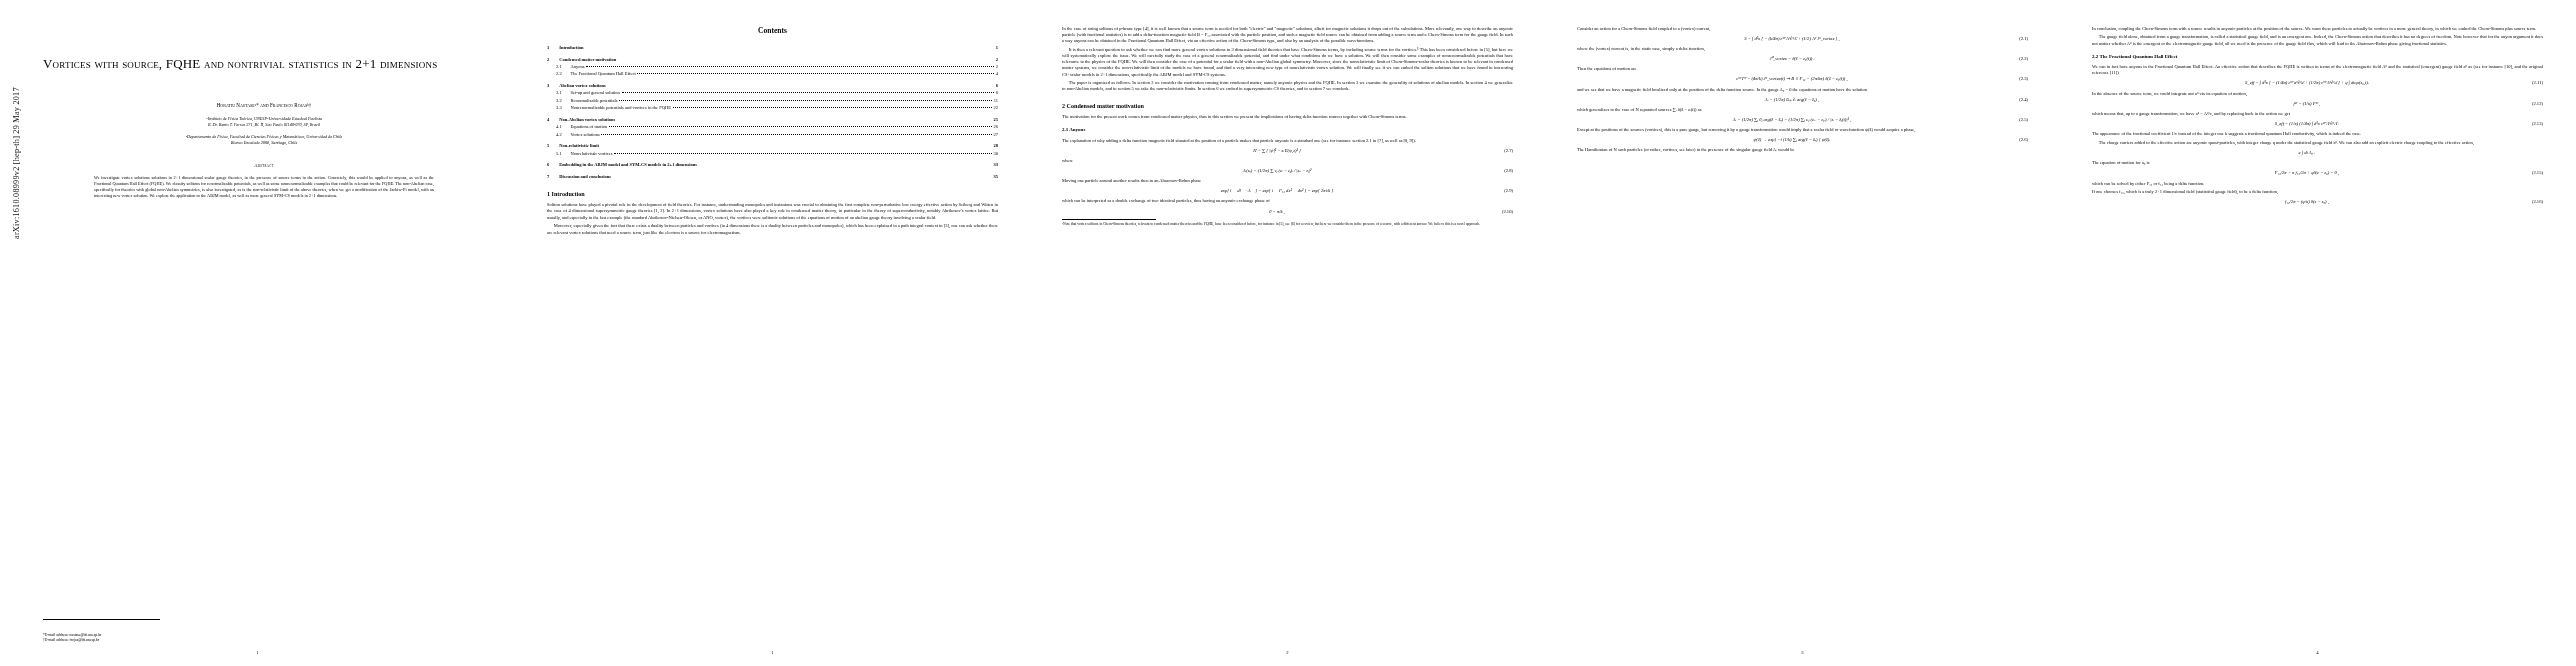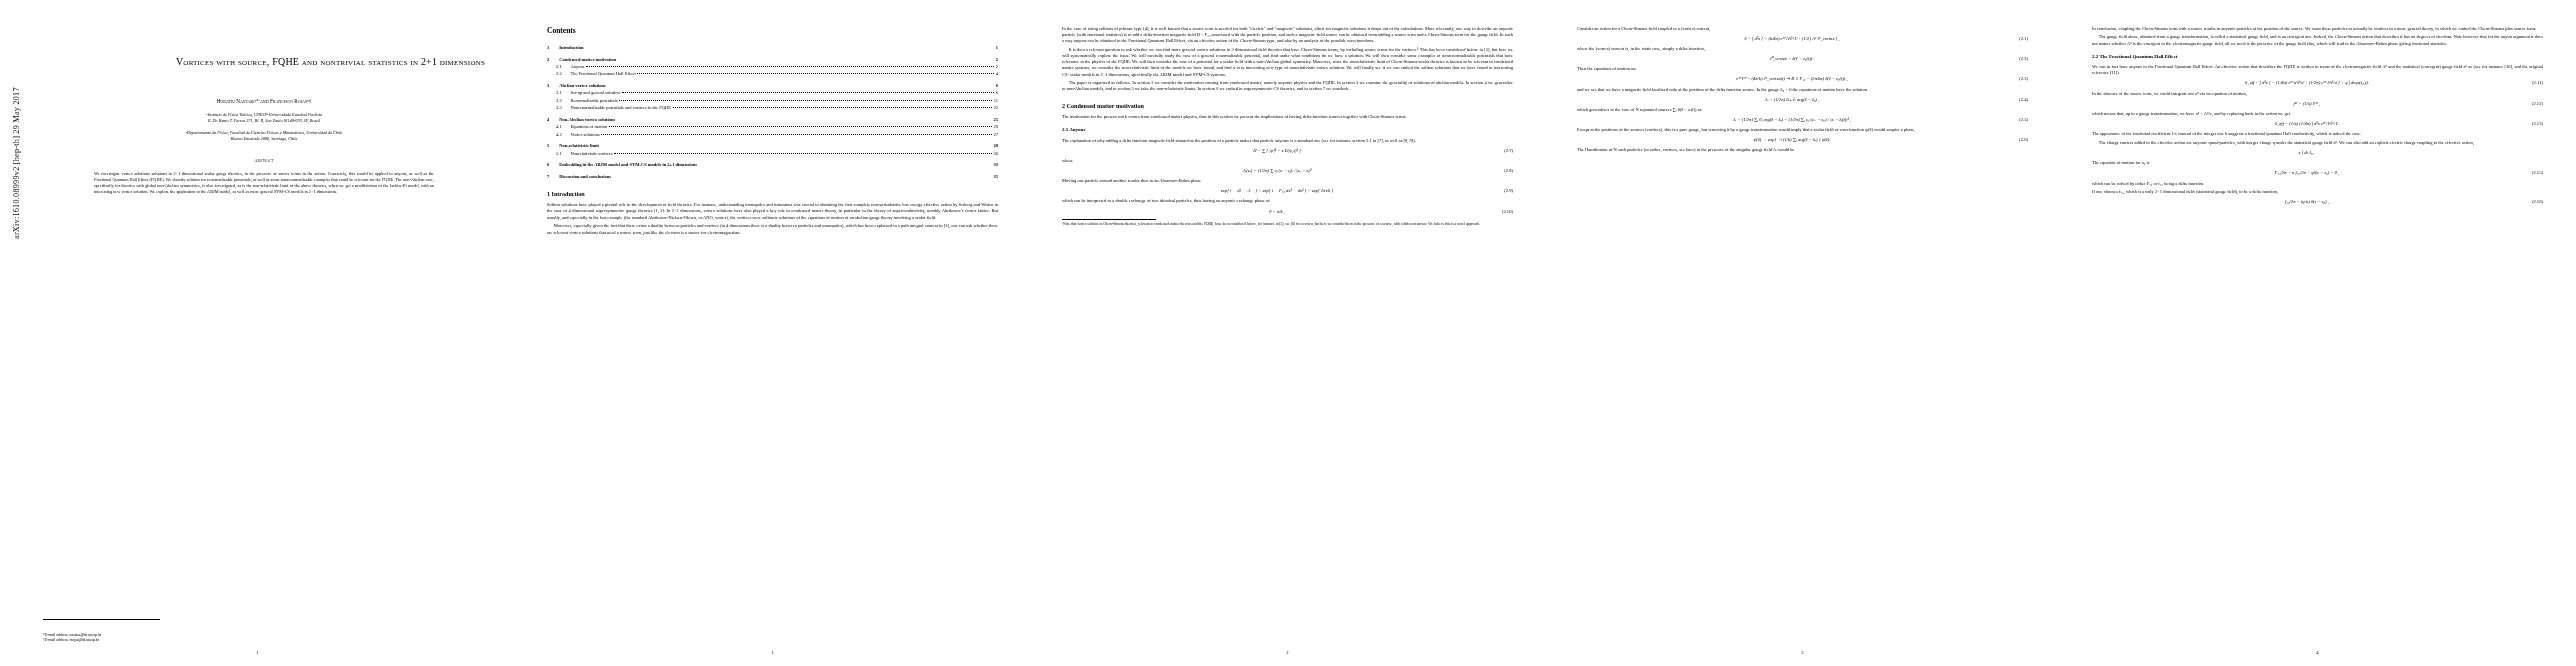--- a/index.html
+++ b/index.html
@@ -48,23 +48,23 @@
   .folio {
     position: absolute;
     bottom: 11px;
     left: 0;
     width: 100%;
     text-align: center;
     font-size: 4.7px;
   }
   
   .title {
-    text-align: right;
+    text-align: left;
     font-variant: small-caps;
-    font-size: 10px;
+    font-size: 13px;
     line-height: 1.35;
     margin-top: 29px;
     margin-bottom: 30px;
     letter-spacing: 0.2px;
   }
   .authors {
     text-align: center;
     font-variant: small-caps;
     font-size: 5.1px;
     margin-bottom: 6.7px;
@@ -103,21 +103,21 @@
     bottom: 23px;
     width: 422px;
     font-size: 3.8px;
     line-height: 1.5;
   }
   
   h2.contents-title {
     font-size: 7.5px;
     font-weight: bold;
     margin: 0 0 9px 0;
-    text-align: left;
+    text-align: center;
   }
   .toc {
     font-size: 4.5px;
     line-height: 1.5;
   }
   .toc-row {
     display: flex;
     align-items: baseline;
     white-space: nowrap;
     margin-bottom: 0.6px;

